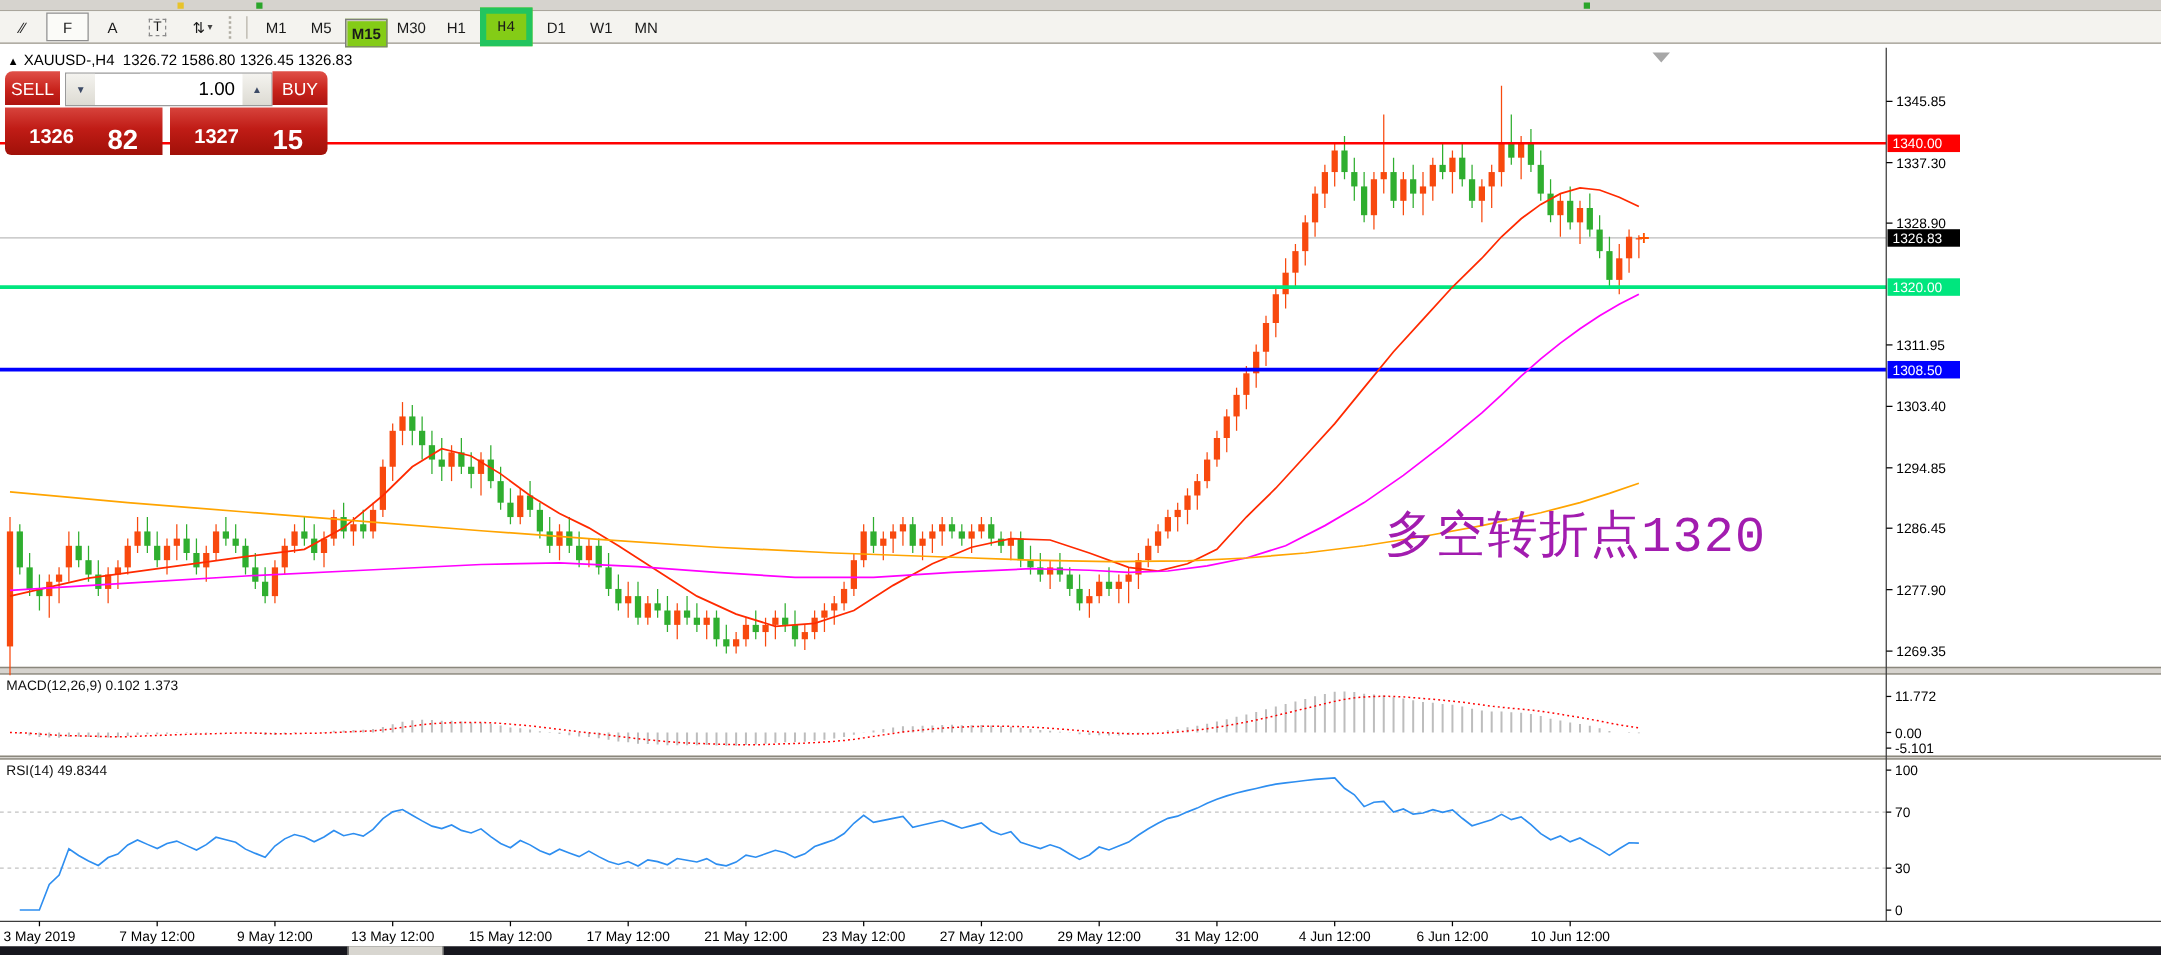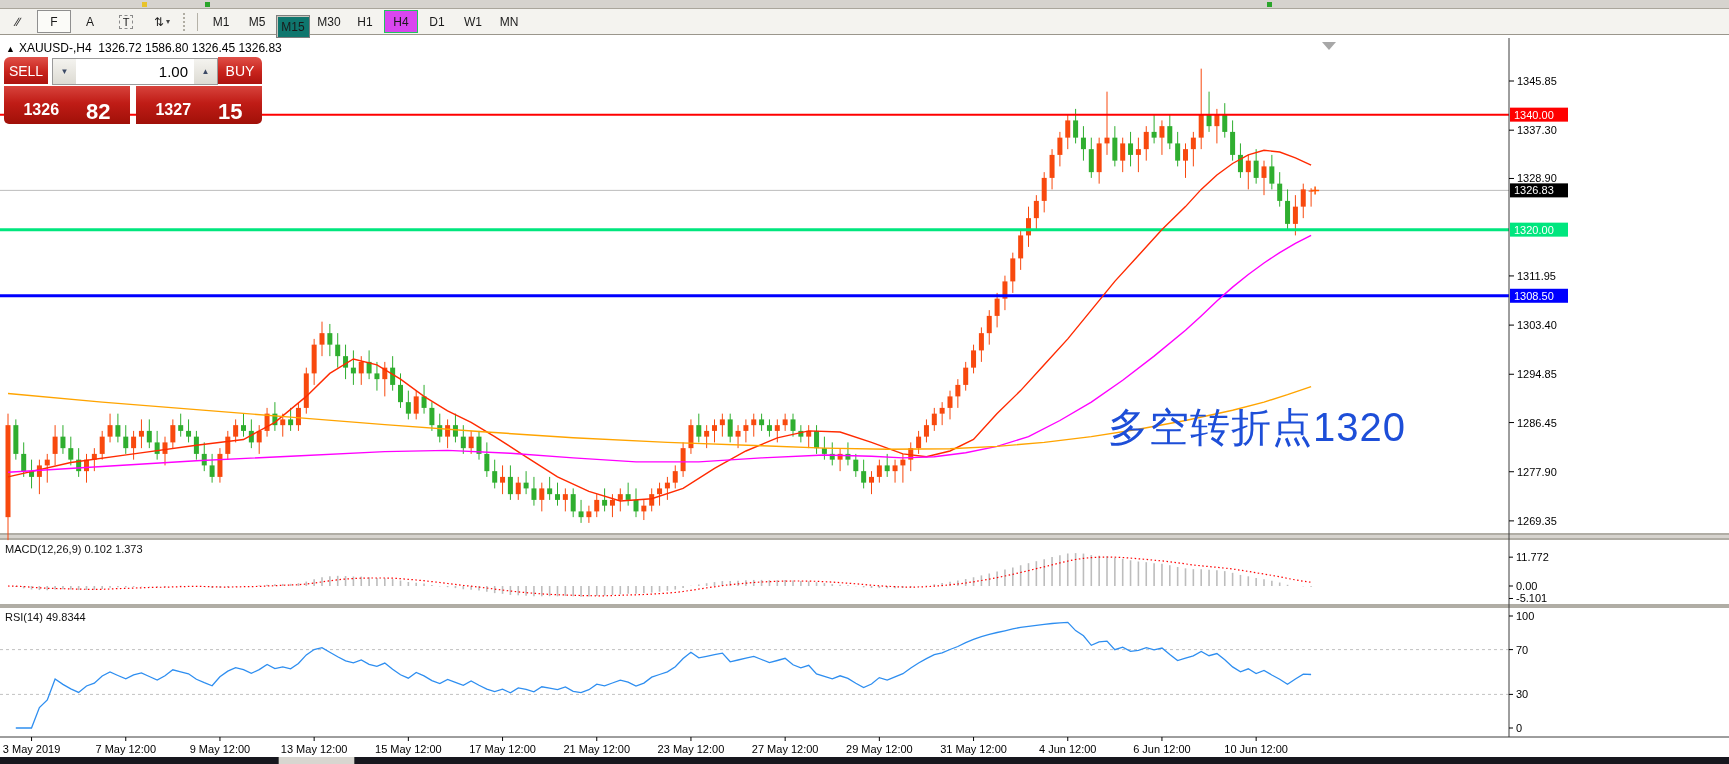--- a/index.html
+++ b/index.html
@@ -5,22 +5,22 @@
   html,body{margin:0;padding:0;background:#fff;}
   #app{position:relative;width:1729px;height:764px;overflow:hidden;background:#fff;
        font-family:"Liberation Sans","DejaVu Sans",sans-serif;}
   
   #topstrip{position:absolute;left:0;top:0;width:1729px;height:8px;background:#d6d3ce;border-bottom:1px solid #aaa69c;}
   .chip{position:absolute;top:2px;width:5px;height:5px;}
   #toolbar{position:absolute;left:0;top:9px;width:1729px;height:25px;background:#f4f3ef;border-bottom:1px solid #9a968c;display:flex;align-items:center;}
   .tbtn{height:21px;min-width:24px;margin:0 1px;display:flex;align-items:center;justify-content:center;
         font-size:12px;color:#1a1a1a;border:1px solid transparent;padding:0 4px;cursor:pointer;position:relative;}
   .tbtn.boxed{border:1px solid #8f8f8f;background:#fbfbf8;}
-  .tbtn.pressed{border:1px solid #7d7d7d;background:#0f766e;font-weight:normal;box-shadow:inset 1px 1px 0 #c9c6bd;margin-top:10px;}
-  .tbtn.hl{border:1px solid #22c55e;background:#d946ef;}
+  .tbtn.pressed{border:1px solid #7d7d7d;background:#84cc16;font-weight:bold;box-shadow:inset 1px 1px 0 #c9c6bd;margin-top:10px;}
+  .tbtn.hl{border:5px solid #22c55e;background:#84cc16;font-family:Liberation Mono, monospace;}
   .tsep{width:1px;height:18px;background:#b5b2a8;margin:0 5px;}
   .thandle{width:4px;height:18px;margin:0 3px;border-left:2px dotted #b0ada3;}
   .ic-dash{border:1px dashed #8a8a8a;padding:0 3px;font-size:11px;}
   .caret{font-size:8px;color:#444;margin-left:2px;}
   
   #chart-svg{position:absolute;left:0;top:38px;}
   
   #title-line{position:absolute;left:6px;top:41px;font-size:12px;color:#000;z-index:3;}
   #title-line .tri{font-size:9px;margin-right:4px;}
   #trade-panel{position:absolute;left:4px;top:57px;width:258px;height:68px;z-index:4;}
@@ -714,21 +714,21 @@
     <div id="sell-box" class="tp-price">
       <span class="p-small">1326</span>
       <span class="p-big">82</span>
     </div>
     <div id="buy-box" class="tp-price">
       <span class="p-small">1327</span>
       <span class="p-big">15</span>
     </div>
   </div>
 
-  <div id="annotation" style="color: #1d4ed8;">多空转折点1320</div>
+  <div id="annotation" style="color: #a21caf; font-family: Liberation Mono, monospace;">多空转折点1320</div>
 
   <div id="macd-header" class="pane-header">
     <span>MACD(12,26,9)</span>&nbsp;<span>0.102 1.373</span>
   </div>
   <div id="rsi-header" class="pane-header">
     <span>RSI(14)</span>&nbsp;<span>49.8344</span>
   </div>
 
   <div id="taskbar">
       <div class="gap"></div>

